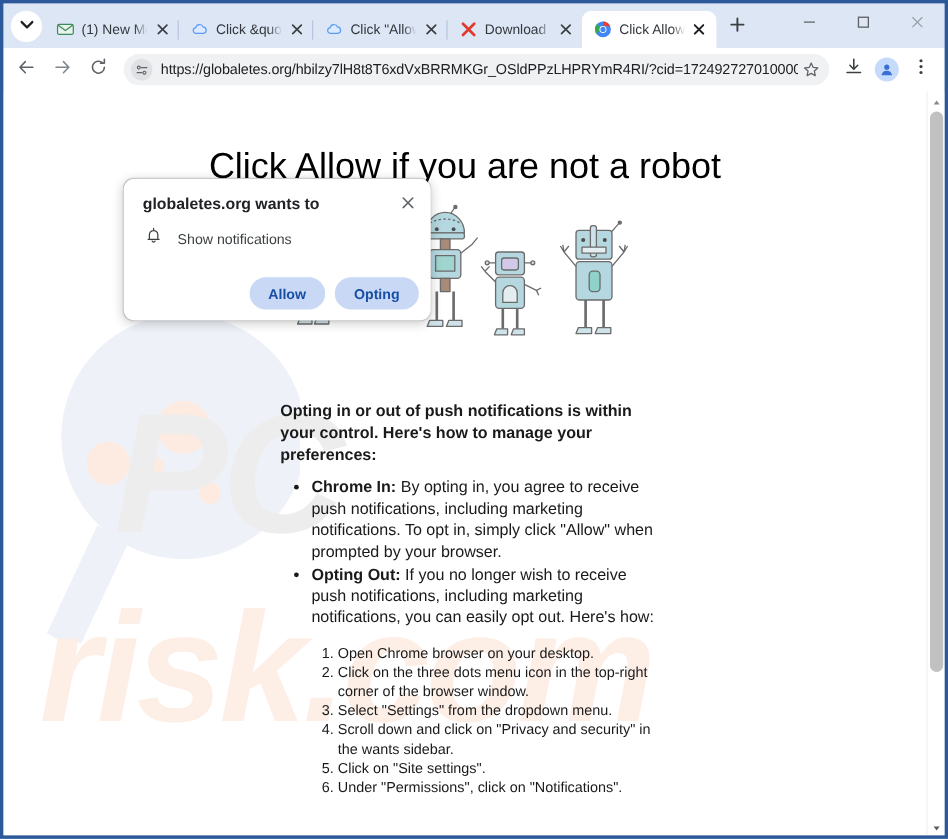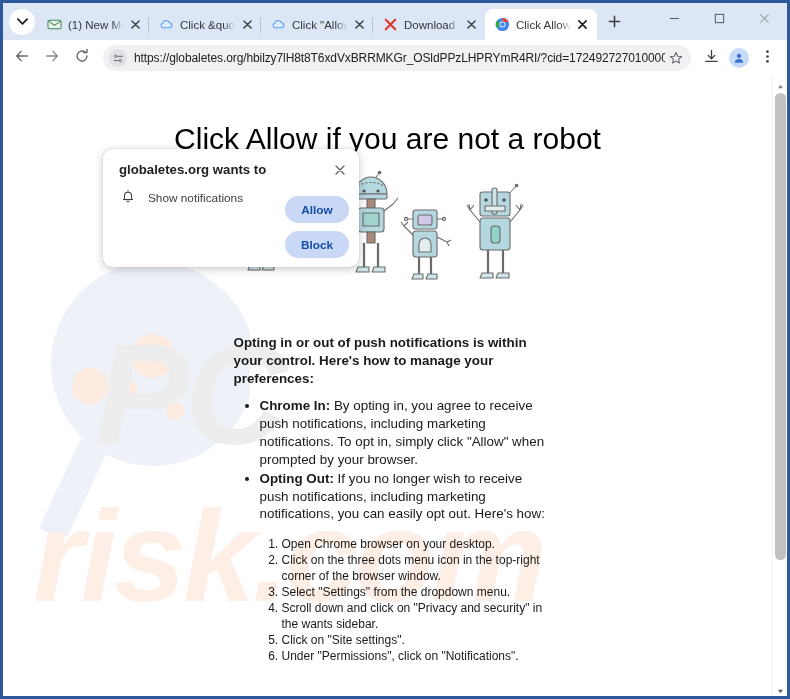--- a/index.html
+++ b/index.html
@@ -216,21 +216,21 @@
   }
   .perm-close svg { width: 10px; height: 10px; }
   .perm-row {
     display: flex; align-items: center;
     padding: 10px 12px 0 18px;
   }
   .perm-row svg { width: 14px; height: 14px; flex: 0 0 auto; }
   .perm-label { font-size: 11.8px; color: #3c4043; margin-left: 13px; }
   .perm-actions {
     position: absolute; right: 10px; bottom: 9px;
-    display: flex; gap: 8px; flex-direction: column;
+    display: flex; gap: 8px;
   }
   .pbtn {
     height: 27px; padding: 0 16px;
     border-radius: 14px; border: none;
     background: #c8d8f5; color: #174ea6;
     font-size: 11.8px; font-weight: bold;
     font-family: "Liberation Sans", sans-serif;
     cursor: pointer;
     display: flex; align-items: center; justify-content: center;
   }
@@ -593,18 +593,18 @@
         <span>
           <svg viewBox="0 0 16 16">
               <path d="M8 1.6 V3 M4 12 V7.6 a4 4 0 0 1 8 0 V12 z M2.8 12 h10.4" fill="none" stroke="#3c4043" stroke-width="1.2" stroke-linecap="round" stroke-linejoin="round"></path>
               <path d="M6.6 13.6 a1.5 1.5 0 0 0 2.8 0" fill="none" stroke="#3c4043" stroke-width="1.2" stroke-linecap="round"></path>
             </svg>
         </span>
         <span class="perm-label">Show notifications</span>
       </div>
       <div class="perm-actions">
         <button class="pbtn">Allow</button>
-        <button class="pbtn">Block</button>
+        <button class="pbtn">Opting</button>
       </div>
     </div>
 
   </div>
 </div>
 
 </body></html>

